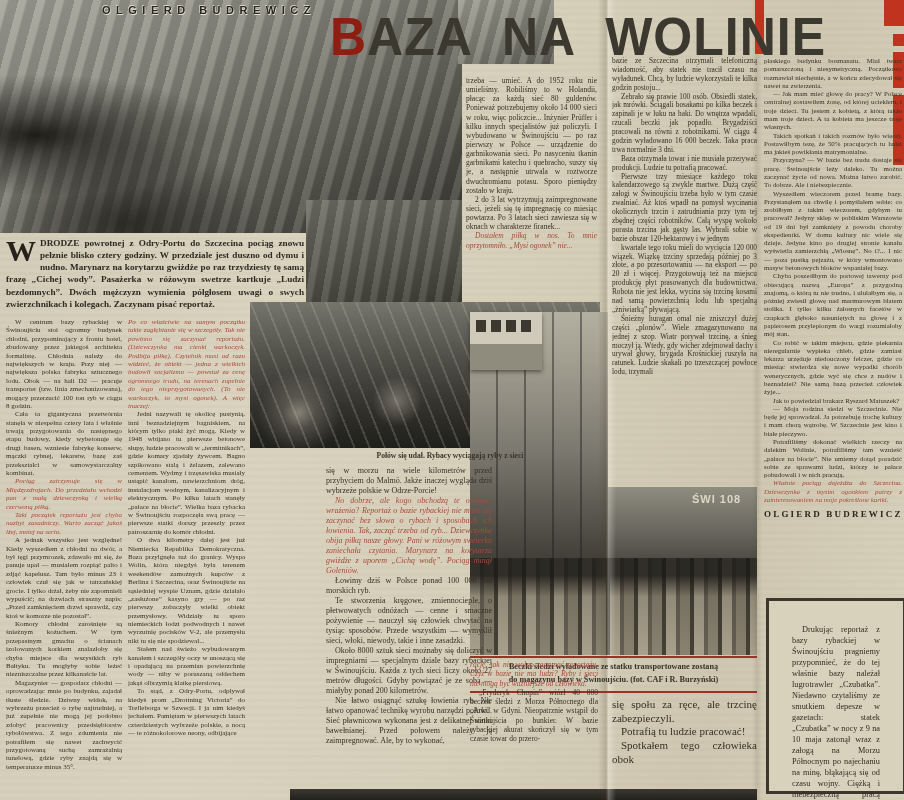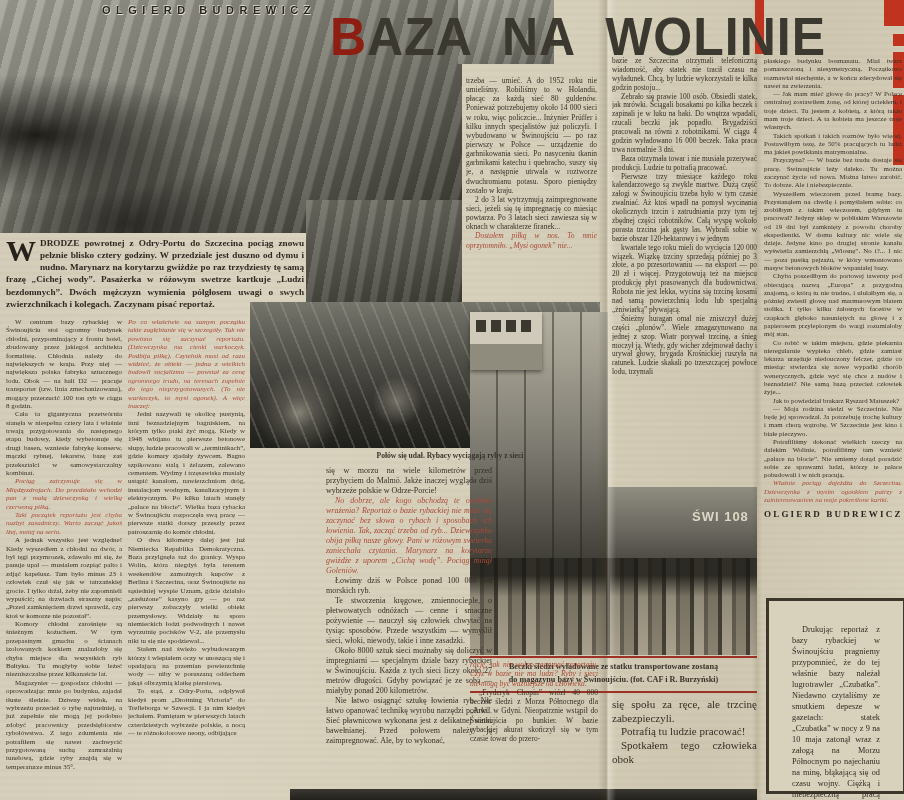--- a/index.html
+++ b/index.html
@@ -35,22 +35,22 @@
   .photoC1{left:470px;top:312px;width:138px;height:285px;
     background:
       repeating-linear-gradient(90deg, transparent 0 26px, rgba(32,31,27,0.45) 26px 28px),
       linear-gradient(180deg,#b3afa1 0,#a19d8f 18%,#7c7970 48%,#4e4c44 78%,#2c2b26 100%);}
   .wheelhouse{left:14px;top:76px;width:72px;height:58px;background:
       linear-gradient(180deg,#cfcaba 0 55%,#8f8b7d 55% 100%);box-shadow:0 2px 4px rgba(20,20,16,0.5);}
   .wheelhouse .win{position:absolute;left:6px;top:8px;width:58px;height:12px;
       background:repeating-linear-gradient(90deg,#3a382f 0 10px,#cfcaba 10px 15px);}
   .photoC2{left:608px;top:487px;width:149px;height:168px;
     background:linear-gradient(180deg,#8f8c80 0,#6b6960 25%,#3a3832 55%,#23221e 100%);}
-  .shipmark{position:absolute;left:84px;top:22px;font-family:"Liberation Sans",sans-serif;
-      font-size:13px;font-weight:bold;letter-spacing:1px;color:#ddd8c6;}
+  .shipmark{position:absolute;left:84px;top:6px;font-family:"Liberation Sans",sans-serif;
+      font-size:11px;font-weight:bold;letter-spacing:1px;color:#ddd8c6;}
   .barrels{left:470px;top:558px;width:287px;height:97px;
     background:
       linear-gradient(180deg, rgba(25,24,20,0.85) 0 18%, rgba(25,24,20,0.25) 40%, rgba(25,24,20,0.1) 100%),
       repeating-linear-gradient(90deg,#b9b09a 0 10px,#6e675a 10px 14px,#968e7b 14px 24px,#4a453a 24px 28px),
       linear-gradient(180deg,#6e6a5c,#3c382e);}
   .bottomStrip{left:290px;top:789px;width:467px;height:11px;
     background:linear-gradient(180deg,#3a3831,#23211c);}
   
   .crease{left:598px;top:0;width:18px;height:800px;
     background:linear-gradient(90deg,transparent,rgba(70,58,34,0.20) 45%,rgba(255,253,244,0.30) 58%,transparent);}
@@ -140,21 +140,21 @@
     <p class="bp red">Taki początek reportażu jest chyba nazbyt zasadniczy. Warto zacząć jakoś lżej, mniej na serio.</p>
     <p class="bp">A jednak wszystko jest względne! Kiedy wyszedłem z chłodni na dwór, a był tęgi przymrozek, zdawało mi się, że panuje upał — musiałem rozpiąć palto i zdjąć kapelusz. Tam było minus 23 i człowiek czuł się jak w tatrzańskiej grocie. I tylko drżał, żeby nie zapomnieli wypuścić; na drzwiach straszny napis: „Przed zamknięciem drzwi sprawdź, czy ktoś w komorze nie pozostał”.</p>
     <p class="bp">Komory chłodni zarośnięte są śnieżnym kożuchem. W tym przepastnym gmachu o ścianach izolowanych korkiem znalazłoby się chyba miejsce dla wszystkich ryb Bałtyku. Tu mogłyby sobie leżeć niezniszczalne przez kilkanaście lat.</p>
     <p class="bp">Magazynier — gospodarz chłodni — oprowadzając mnie po budynku, zajadał tłuste śledzie. Dziwny widok, na wybrzeżu przecież o rybę najtrudniej, a już zupełnie nie mogą jej podobno zdobyć pracownicy przedsiębiorstw rybołówstwa. Z tego zdumienia nie potrafiłem się nawet zachwycić przygotowaną suchą zamrażalnią tunelową, gdzie ryby znajdą się w temperaturze minus 35°.</p>
   </div>
 
   <div class="col" id="col2">
     <p class="bp red nc">Po co właściwie na samym początku takie zagłębianie się w szczegóły. Tak nie powinno się zaczynać reportażu. (Dziewczynka ma cienki warkoczyk. Podbija piłkę). Czytelnik musi od razu widzieć, że obiekt — jedna z wielkich budowli socjalizmu — powstał za cenę ogromnego trudu, na terenach zupełnie do tego nieprzygotowanych. (To nie warkoczyk, to mysi ogonek). A więc inaczej:</p>
     <p class="bp">Jedni nazywali tę okolicę pustynią, inni beznadziejnym bagniskiem, na którym tylko ptaki żyć mogą. Kiedy w 1948 wbijano tu pierwsze betonowe słupy, ludzie pracowali w „termitnikach”, gdzie komary zjadały żywcem. Bagno szpikowano stalą i żelazem, zalewano cementem. Wydmy i trzęsawiska musiały ustąpić kanałom, nawierzchniom dróg, instalacjom wodnym, kanalizacyjnym i elektrycznym. Po kilku latach stanęły „pałace na błocie”. Wielka baza rybacka w Świnoujściu rozpoczęła swą pracę — pierwsze statki dorszy przeszły przez patroszarnię do komór chłodni.</p>
     <p class="bp">O dwa kilometry dalej jest już Niemiecka Republika Demokratyczna. Baza przylgnęła tuż do granicy. Wyspa Wolin, która niegdyś była terenem weekendów zamożnych kupców z Berlina i Szczecina, oraz Świnoujście na sąsiedniej wyspie Uznam, gdzie działało „zasłużone” kasyno gry — po raz pierwszy zobaczyły wielki obiekt przemysłowy. Widziały tu sporo niemieckich łodzi podwodnych i nawet wyrzutnię pocisków V-2, ale przemysłu nikt tu się nie spodziewał...</p>
-    <p class="bp">Stałem nad świeżo wybudowanym którzy i wlepiałem oczy w unoszącą się i opadającą na przemian powierzchnię wody — niby w poruszaną oddechem jakąś olbrzymią klatkę piersiową.</p>
+    <p class="bp">Stałem nad świeżo wybudowanym kanałem i szczegóły oczy w unoszącą się i opadającą na przemian powierzchnię wody — niby w poruszaną oddechem jakąś olbrzymią klatkę piersiową.</p>
     <p class="bp">To stąd, z Odry-Portu, odpływał kiedyś prom „Drottning Victoria” do Trelleborga w Szwecji. I ja nim kiedyś jechałem. Pamiętam w pierwszych latach czterdziestych wybrzeże polskie, a nocą — te różnokolorowe neony, odbijające</p>
   </div>
 
   <div class="abs capB">Połów się udał. Rybacy wyciągają ryby z sieci</div>
 
   <div class="col" id="colmid">
     <p class="bp nc">się w morzu na wiele kilometrów przed przybyciem do Malmö. Jakże inaczej wygląda dziś wybrzeże polskie w Odrze-Porcie!</p>
     <p class="bp red">No dobrze, ale kogo obchodzą te osobiste wrażenia? Reportaż o bazie rybackiej nie może się zaczynać bez słowa o rybach i sposobach ich łowienia. Tak, zacząć trzeba od ryb... Dziewczynka obija piłką nasze głowy. Pani w różowym sweterku zaniechała czytania. Marynarz na korytarzu gwiżdże z uporem „Cichą wodę”. Pociąg minął Goleniów.</p>
     <p class="bp">Łowimy dziś w Polsce ponad 100 000 ton morskich ryb.</p>
     <p class="bp">Te stworzenia kręgowe, zmiennocieple, o płetwowatych odnóżach — cenne i smaczne pożywienie — nauczył się człowiek chwytać na tysiąc sposobów. Przede wszystkim — wymyślił sieci, włoki, niewody, takie i inne zasadzki.</p>

